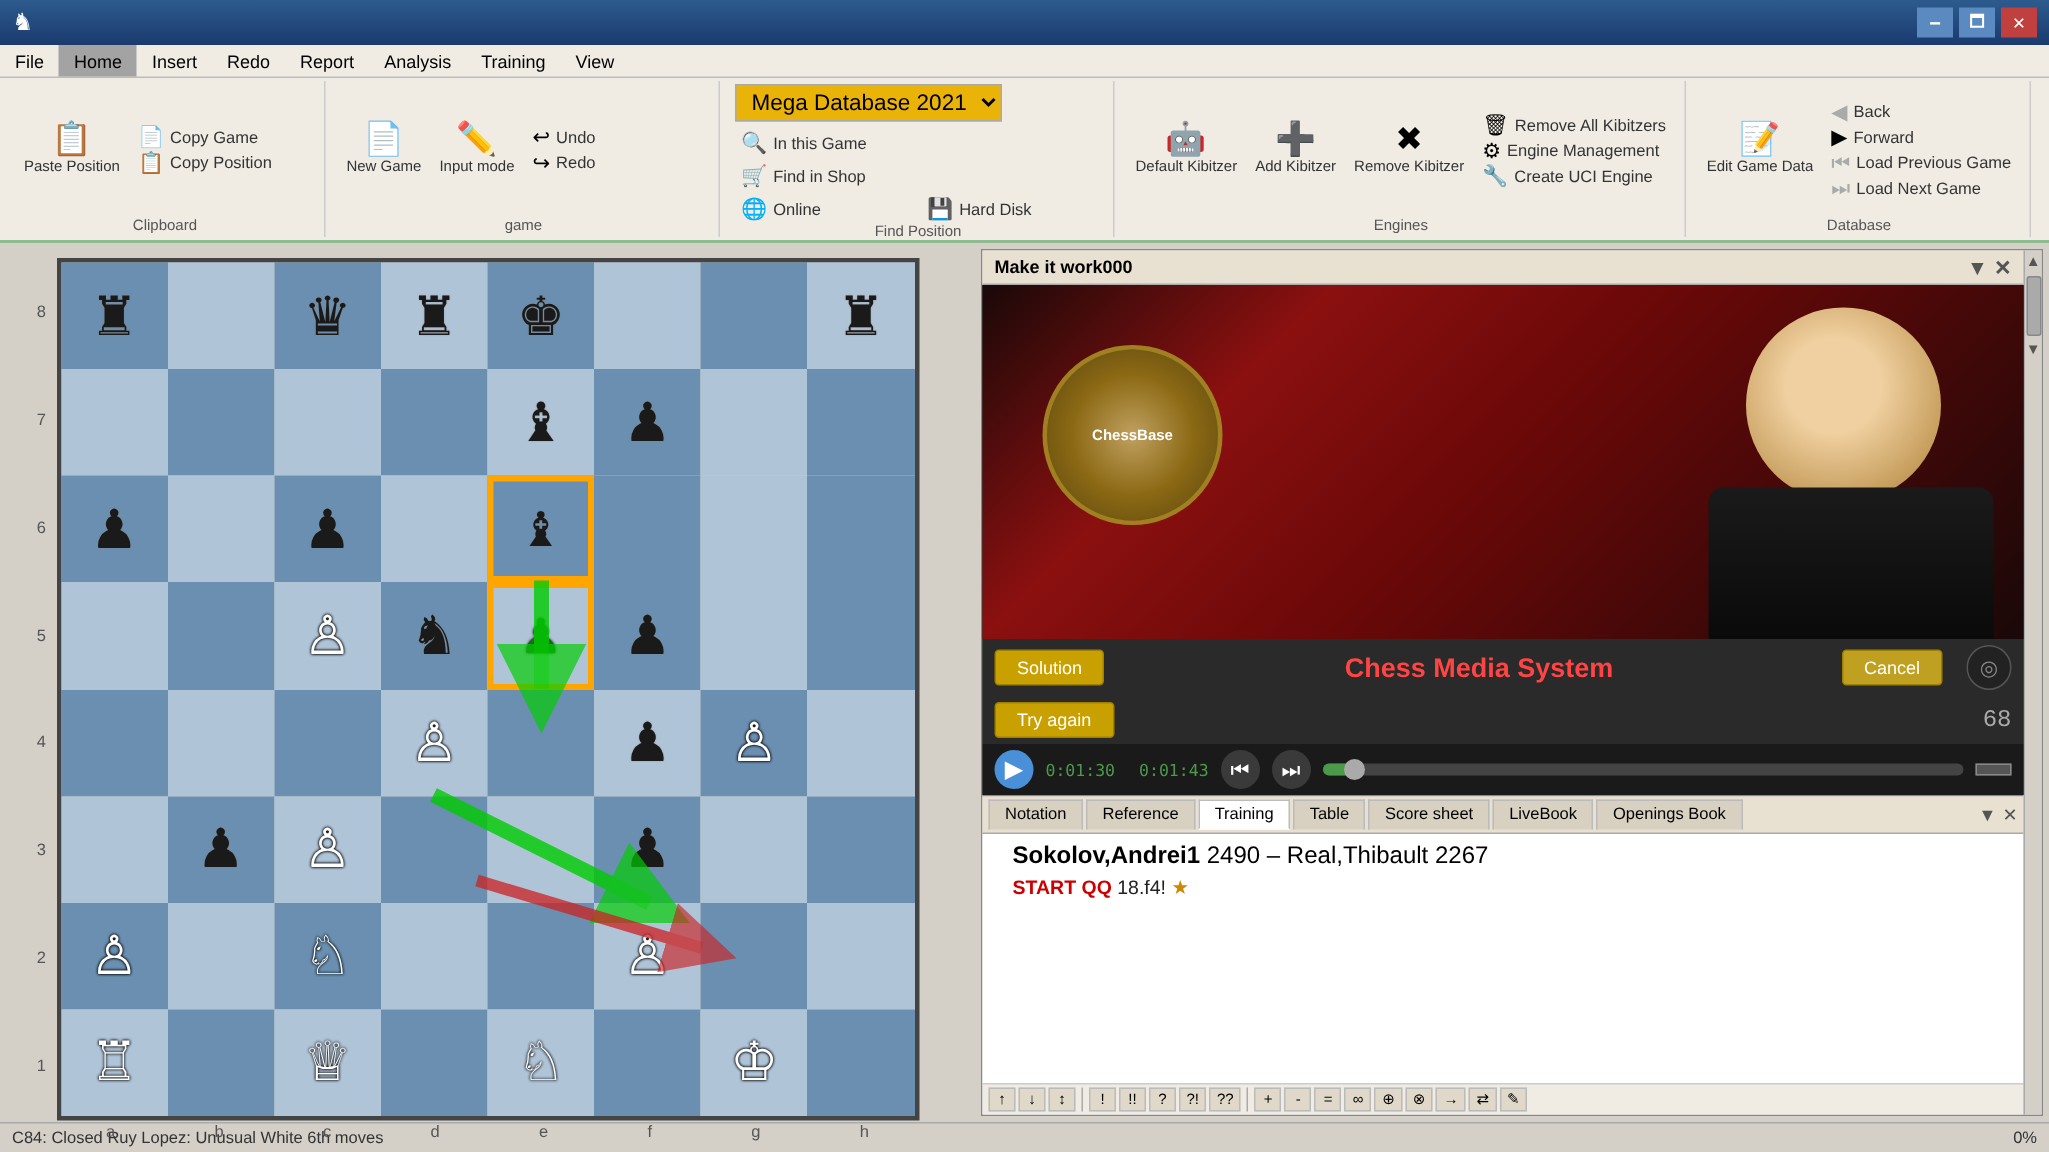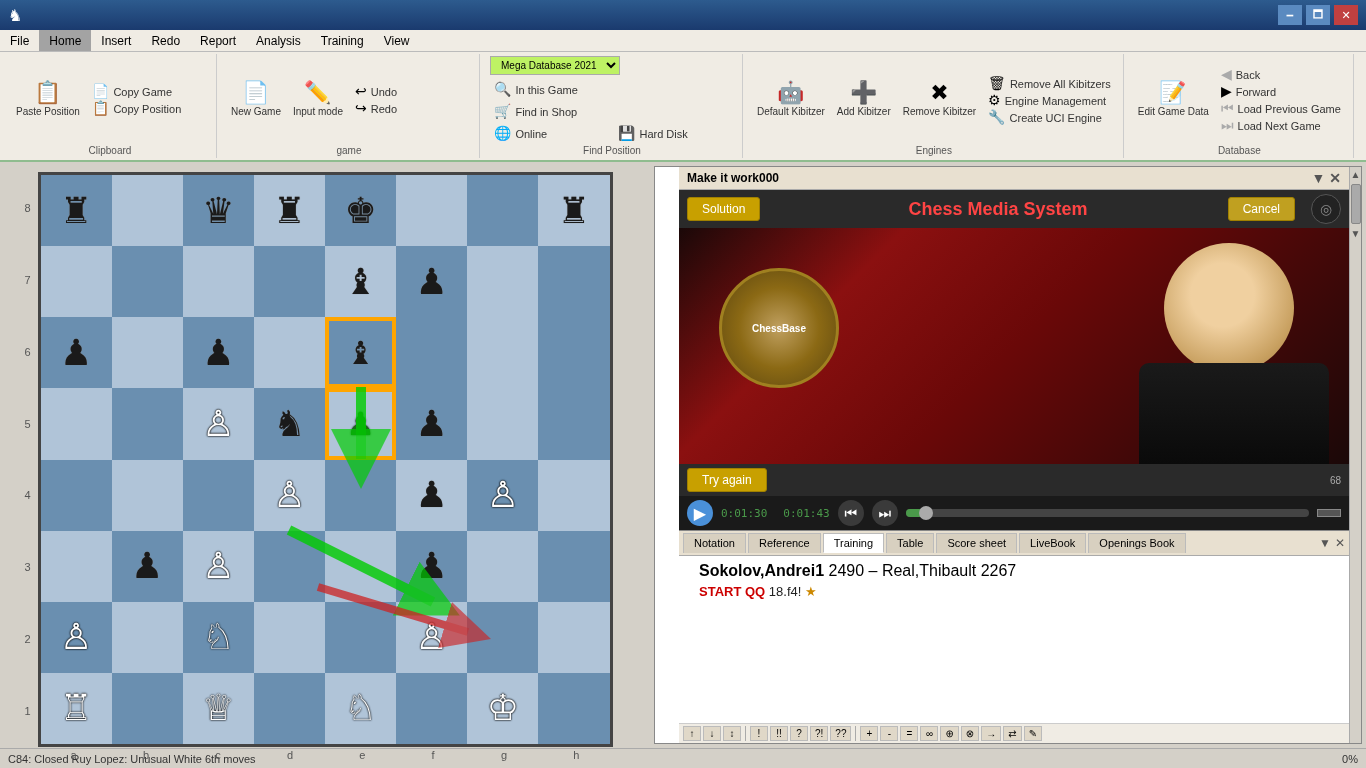--- a/index.html
+++ b/index.html
@@ -86,24 +86,24 @@
       flex-direction: row;
       min-width: 120px;
       justify-content: flex-start;
       padding: 1px 4px;
     }
     .ribbon-btn.small .icon { font-size: 14px; margin-right: 4px; }
     .ribbon-btn.small .label { font-size: 11px; }
     .ribbon-col { display: flex; flex-direction: column; gap: 1px; }
 
     .ribbon-dropdown {
-      background: #bef264;
+      background: #eab308;
       border: 1px solid #aaa;
       padding: 2px 6px;
-      font-size: 10px;
+      font-size: 15px;
       cursor: pointer;
       display: flex;
       align-items: center;
       gap: 4px;
     }
 
     
     #main-area {
       display: flex;
       height: calc(768px - 30px - 22px - 110px - 20px);
@@ -787,62 +787,62 @@
           <span>d</span>
           <span>e</span>
           <span>f</span>
           <span>g</span>
           <span>h</span>
       </div>
     </div>
   </div>
 
   <div id="right-panel" style="display:flex;flex-direction:row;">
-    <div style="flex:1;display:flex;flex-direction:column;margin-left:24px;">
+    <div style="flex:1;display:flex;flex-direction:column;">
 
       <div id="panel-header">
         <span>Make it work000</span>
         <div class="controls">
           <span class="ctrl-btn">▼</span>
           <span class="ctrl-btn">✕</span>
         </div>
       </div>
 
       <div id="media-section">
+
+        <div id="video-area">
+          <div id="video-placeholder">
+
+            <div style="position:absolute;left:0;top:0;right:0;bottom:0;background:linear-gradient(135deg,#1a0808 0%,#8b1010 25%,#6a0808 50%,#1a0808 100%);"></div>
+
+            <div id="chessbase-logo-area">
+              <span style="font-size:10px;font-weight:bold;color:white;text-align:center;">ChessBase</span>
+            </div>
+
+            <div style="position:absolute;right:0;top:0;width:240px;height:100%;overflow:hidden;">
+
+              <div style="position:absolute;top:15px;left:50%;transform:translateX(-50%);width:130px;height:130px;background:radial-gradient(circle at 45% 40%,#f0d0a0 30%,#c8a060 70%,#a07840 100%);border-radius:50%;"></div>
+
+              <div style="position:absolute;top:135px;left:30px;right:20px;bottom:0;background:linear-gradient(to bottom,#1a1a1a 0%,#0a0a0a 100%);border-radius:10px 10px 0 0;"></div>
+            </div>
+          </div>
+        </div>
 
         <div id="media-top-bar">
           <button class="media-btn yellow">Solution</button>
           <span style="color:#ff4444;font-size:18px;font-weight:bold;flex:1;text-align:center;">Chess Media System</span>
           <button class="media-btn cancel" style="margin-left:auto;">Cancel</button>
           <div style="width:30px;height:30px;background:#222;border:1px solid #555;margin-left:8px;border-radius:50%;display:flex;align-items:center;justify-content:center;">
             <span style="color:#888;font-size:14px;">◎</span>
           </div>
         </div>
 
-        <div id="video-area">
-          <div id="video-placeholder">
-
-            <div style="position:absolute;left:0;top:0;right:0;bottom:0;background:linear-gradient(135deg,#1a0808 0%,#8b1010 25%,#6a0808 50%,#1a0808 100%);"></div>
-
-            <div id="chessbase-logo-area">
-              <span style="font-size:10px;font-weight:bold;color:white;text-align:center;">ChessBase</span>
-            </div>
-
-            <div style="position:absolute;right:0;top:0;width:240px;height:100%;overflow:hidden;">
-
-              <div style="position:absolute;top:15px;left:50%;transform:translateX(-50%);width:130px;height:130px;background:radial-gradient(circle at 45% 40%,#f0d0a0 30%,#c8a060 70%,#a07840 100%);border-radius:50%;"></div>
-
-              <div style="position:absolute;top:135px;left:30px;right:20px;bottom:0;background:linear-gradient(to bottom,#1a1a1a 0%,#0a0a0a 100%);border-radius:10px 10px 0 0;"></div>
-            </div>
-          </div>
-        </div>
-
         <div id="try-again-bar" style="display:flex;align-items:center;justify-content:space-between;padding:4px 8px;background:#2a2a2a;">
           <button class="media-btn yellow">Try again</button>
-          <span style="color:#aaa;font-size:10px;">68</span>
+          <span style="color:#aaa;font-size:16px;font-family:Liberation Mono, monospace;">68</span>
         </div>
 
         <div id="media-controls">
           <div class="ctrl-icon play">▶</div>
           <span class="time-display">0:01:30</span>
           <span class="time-display" style="color:#888;"> </span>
           <span class="time-display">0:01:43</span>
           <div class="ctrl-icon" style="font-size:14px;">⏮</div>
           <div class="ctrl-icon" style="font-size:14px;">⏭</div>
           <div class="progress-bar-bg">

